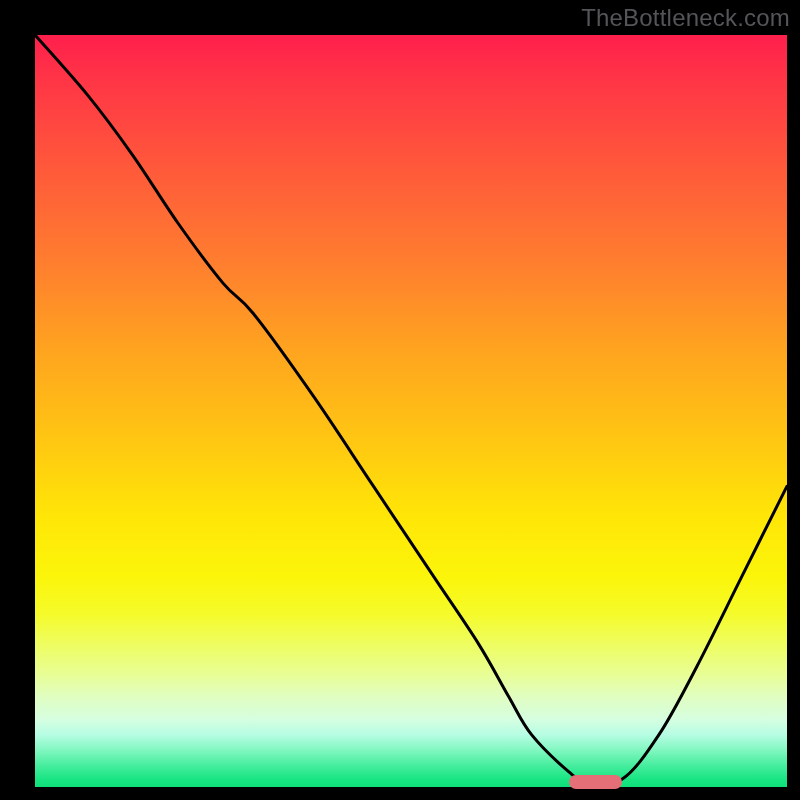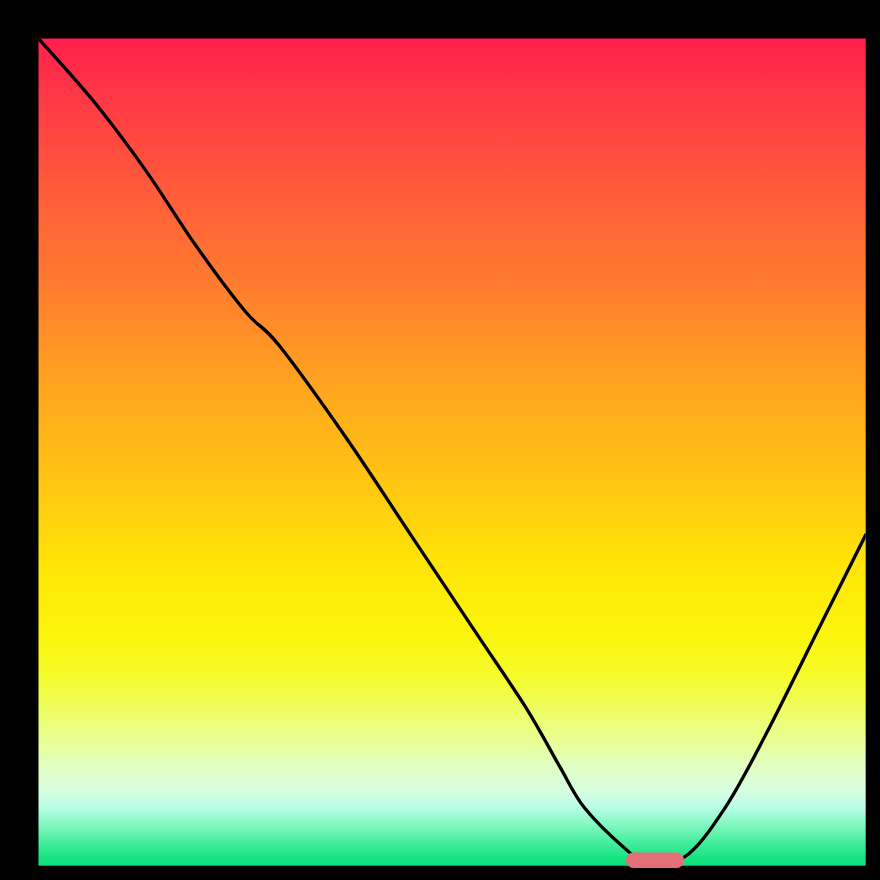--- a/index.html
+++ b/index.html
@@ -69,20 +69,21 @@
     position: absolute;
     background: #e46f76;
     border-radius: 9px;
     height: 14px;
   }
 </style>
 </head>
 <body>
 
 <div class="frame">
+  <div class="attribution">TheBottleneck.com</div>
 
   <div class="plot">
     <div class="gradient"></div>
     <svg class="curve" viewBox="0 0 752 752" preserveAspectRatio="none">
       <path fill="none" stroke="#000" stroke-width="3" stroke-linecap="round" d="M 0 0 C 8.773333333333335 10.026666666666662, 36.34666666666668 40.10666666666663, 52.64000000000001 60.15999999999997 C 68.93333333333334 80.21333333333331, 82.72000000000001 99.01333333333338, 97.76 120.32000000000005 C 112.8 141.62666666666672, 127.84 166.69333333333336, 142.88 188 C 157.92 209.30666666666664, 175.46666666666667 233.11999999999998, 188 248.15999999999997 C 200.53333333333333 263.2, 203.04 259.44, 218.07999999999998 278.24 C 233.11999999999998 297.04, 258.18666666666667 332.1333333333333, 278.24 360.96 C 298.29333333333335 389.78666666666663, 318.3466666666667 421.12, 338.40000000000003 451.2 C 358.4533333333334 481.28, 381.0133333333333 515.1199999999999, 398.56 541.4399999999999 C 416.1066666666667 567.76, 431.14666666666665 589.0666666666666, 443.67999999999995 609.12 C 456.21333333333325 629.1733333333334, 464.9866666666666 646.72, 473.76 661.76 C 482.53333333333336 676.8, 486.2933333333334 686.8266666666667, 496.32000000000005 699.36 C 506.3466666666667 711.8933333333333, 525.1466666666666 729.44, 533.92 736.96 C 542.6933333333333 744.48, 540.1866666666667 743.2266666666667, 548.96 744.48 C 557.7333333333333 745.7333333333333, 574.0266666666668 752, 586.5600000000001 744.48 C 599.0933333333334 736.96, 611.6266666666667 718.1600000000001, 624.16 699.36 C 636.6933333333333 680.56, 647.9733333333334 658, 661.76 631.68 C 675.5466666666666 605.3599999999999, 691.84 571.52, 706.88 541.4399999999999 C 721.92 511.35999999999996, 744.48 466.24, 752 451.2"></path>
     </svg>
     <div class="marker" style="left: 533.92px; width: 52.64px; bottom: -2px;"></div>
   </div>
 </div>
 

